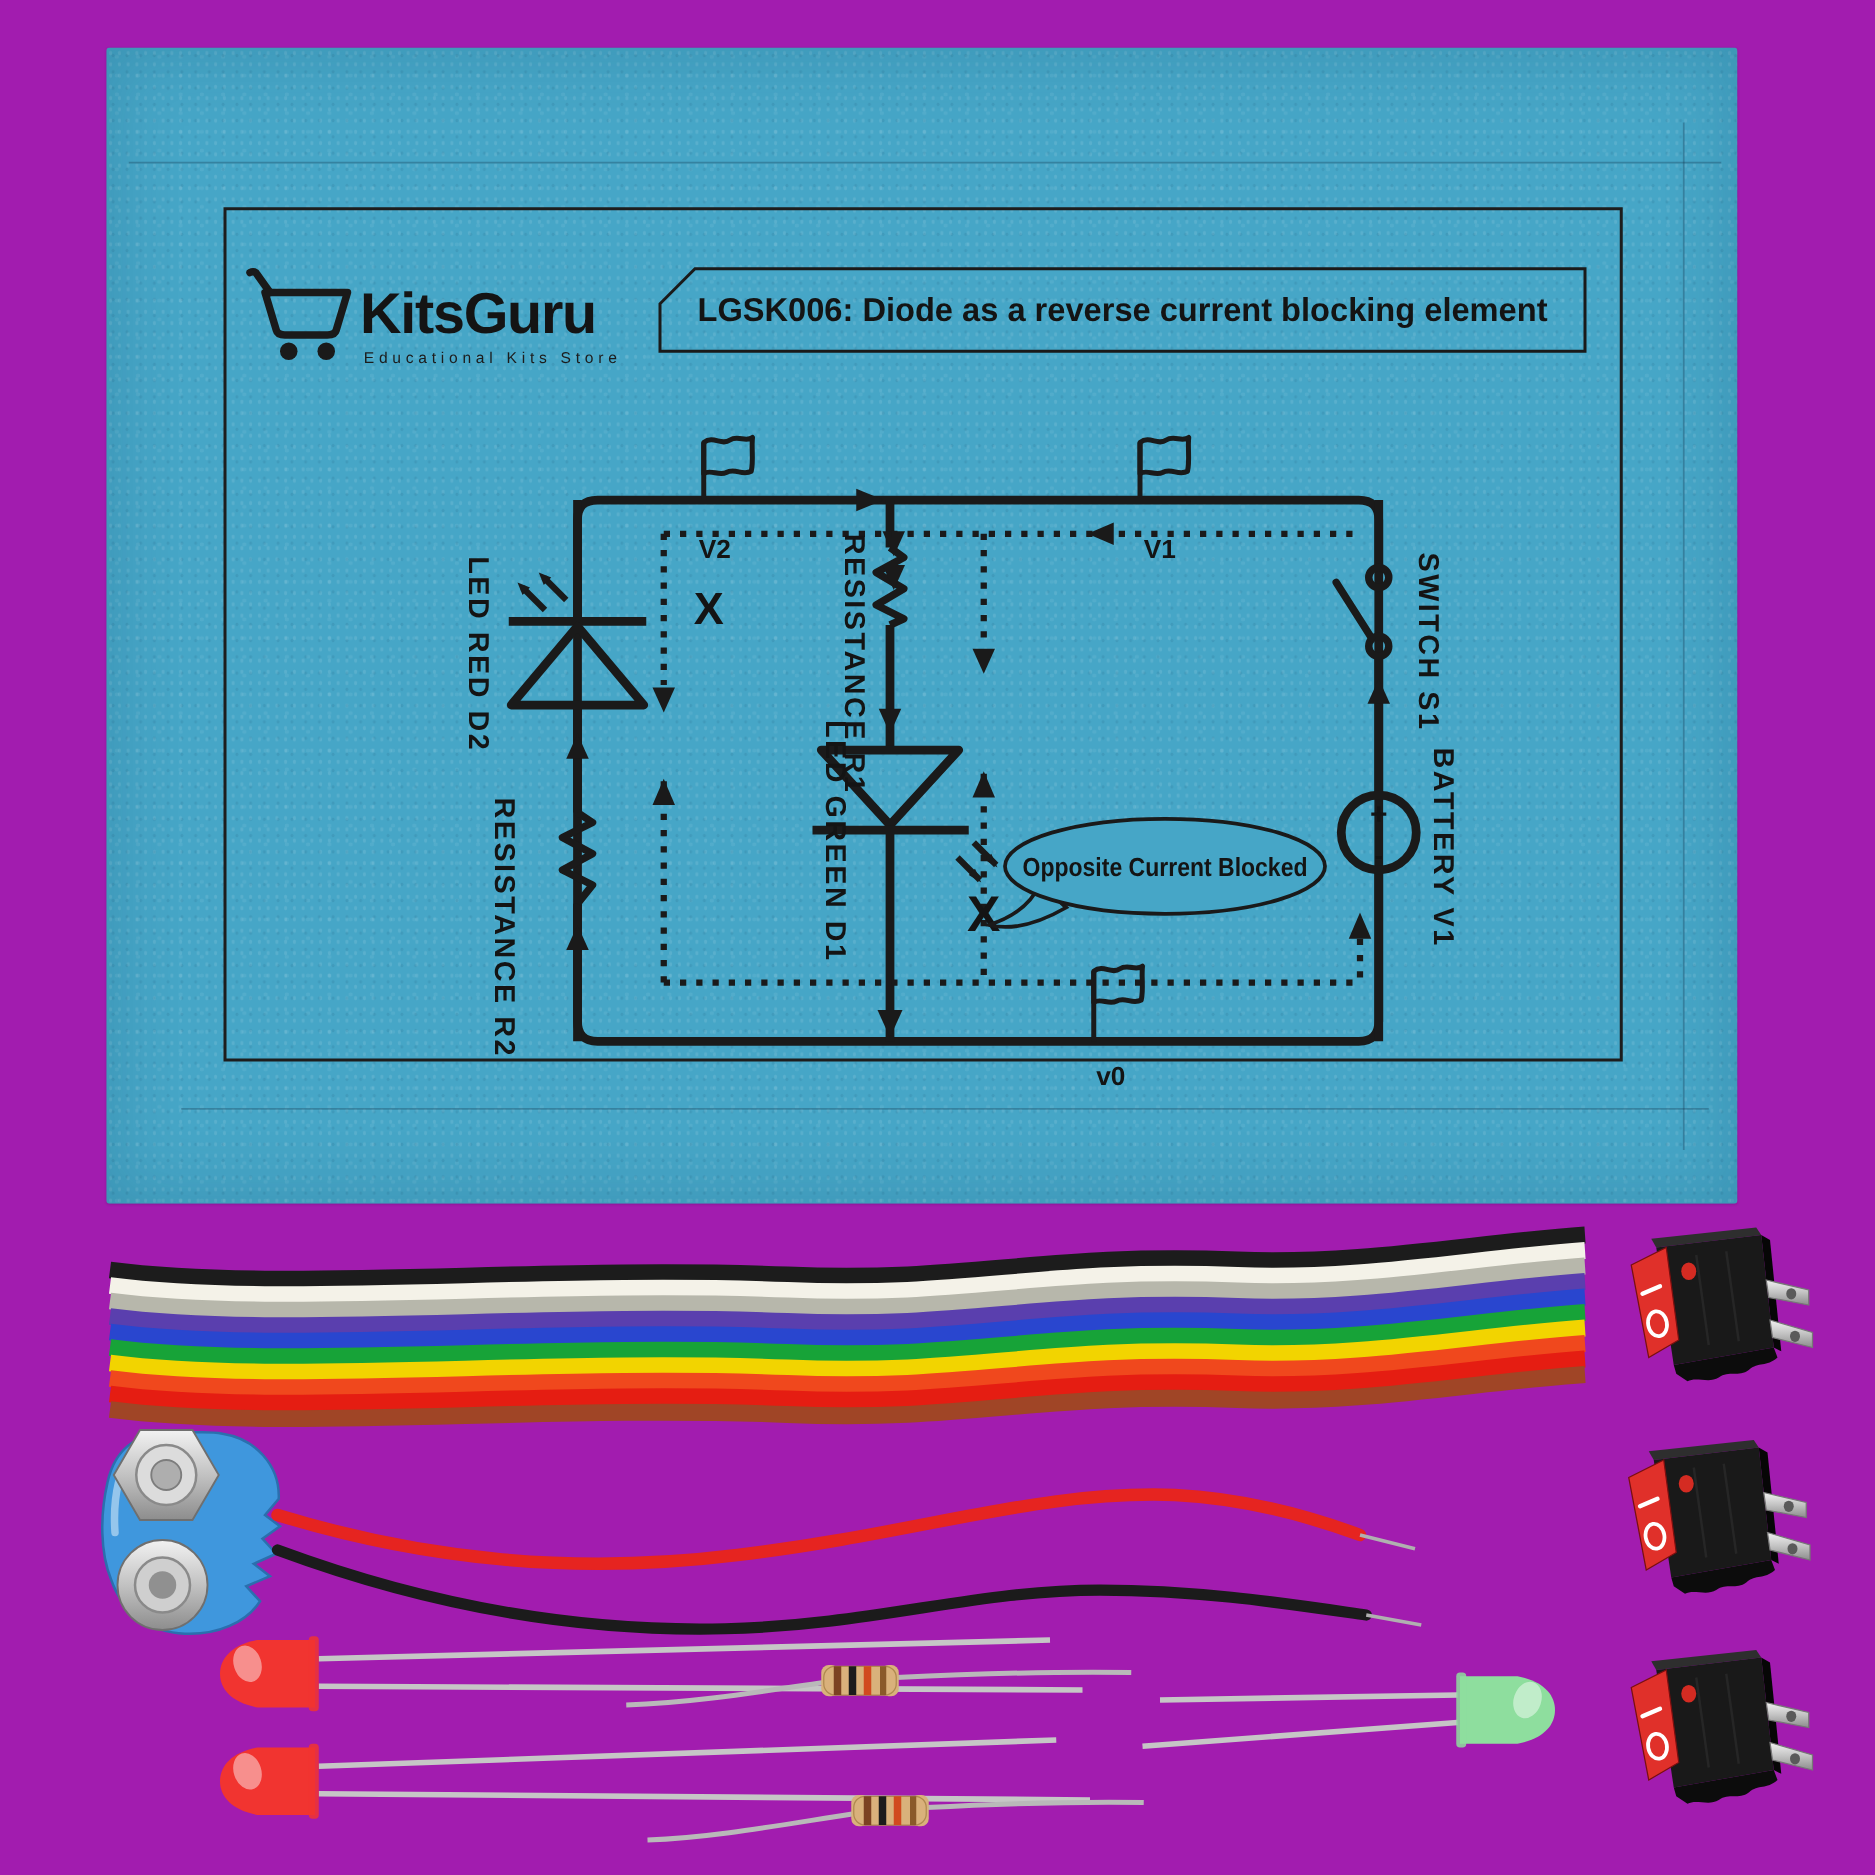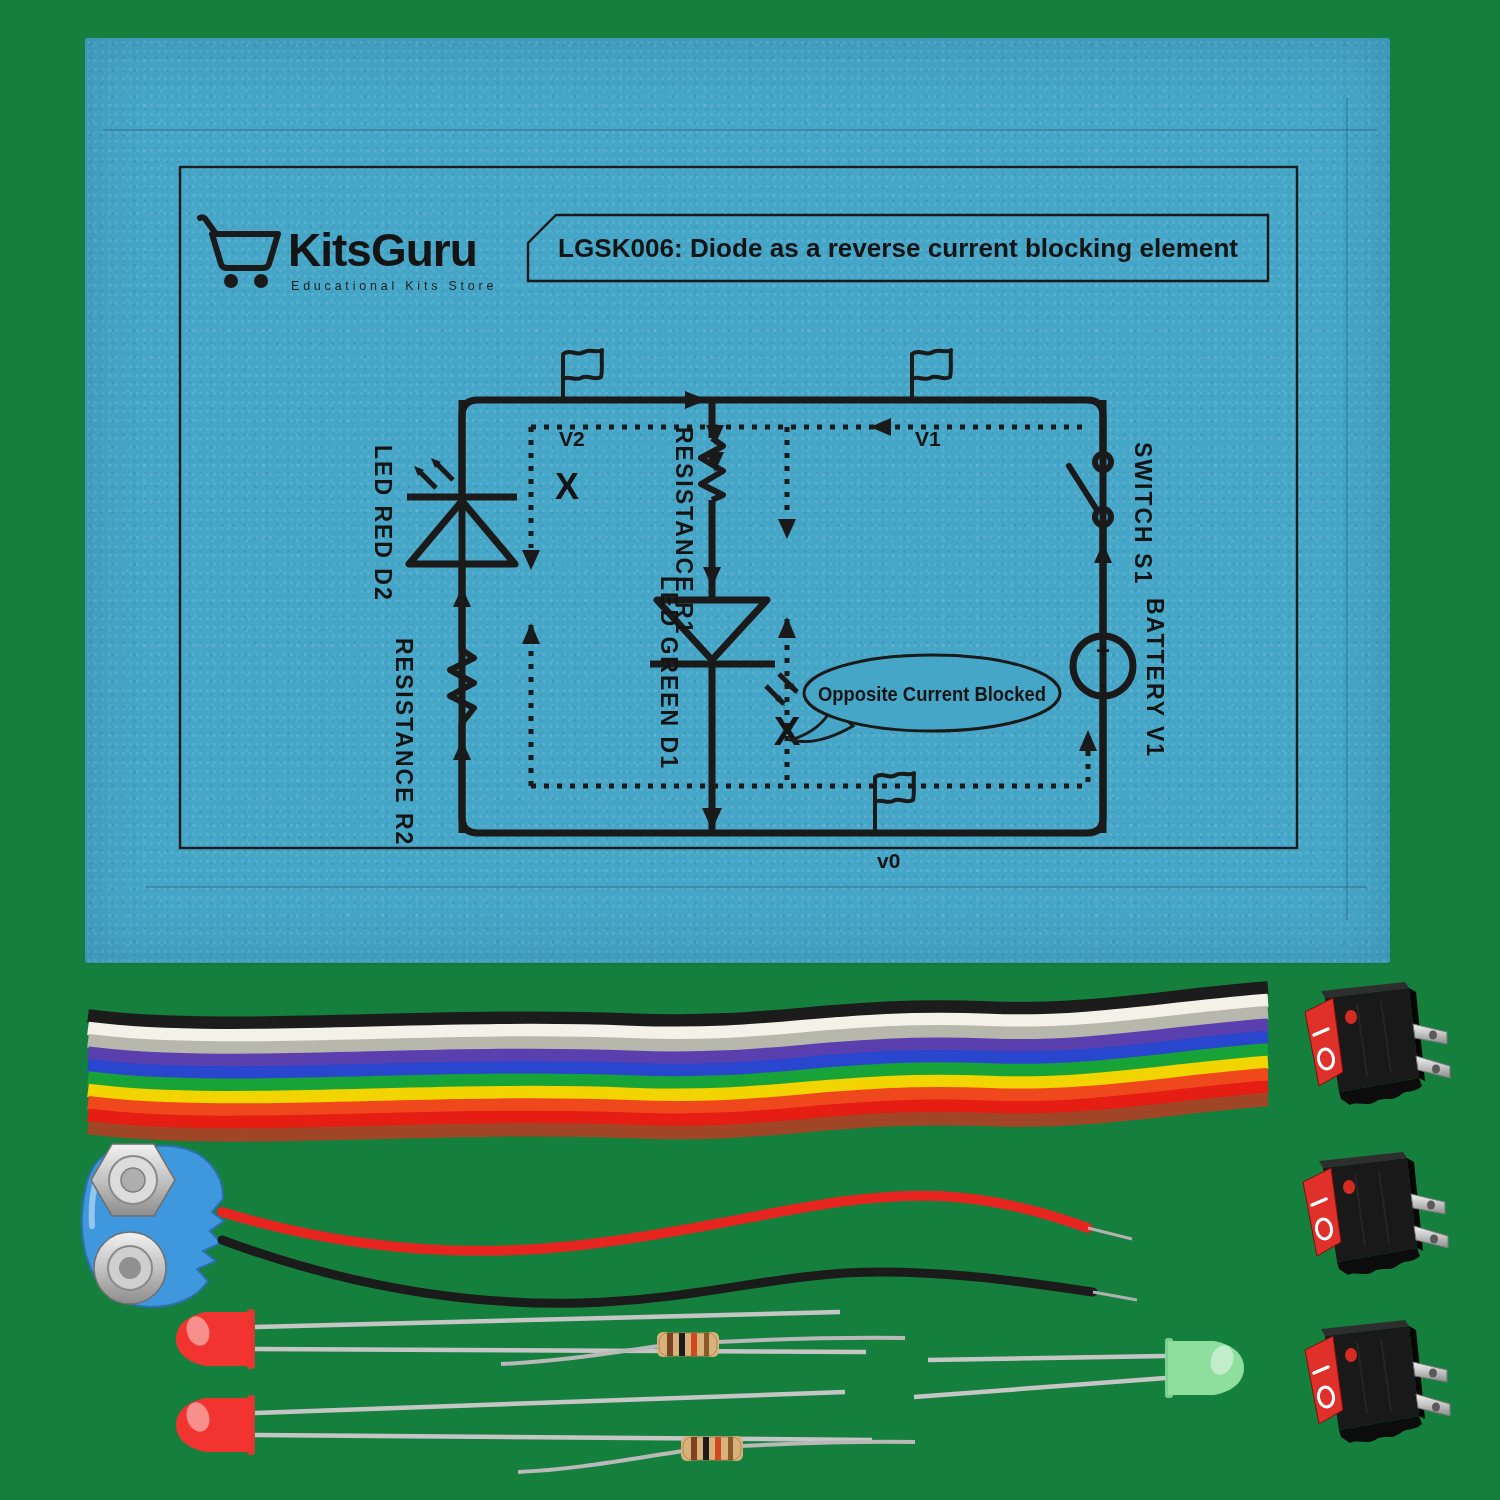--- a/index.html
+++ b/index.html
@@ -1,16 +1,16 @@
 <!DOCTYPE html>
 <html><head>
 <meta charset="utf-8">
 <style>
   html,body{margin:0;padding:0;background:#ffffff;}
-  .stage{position:relative;width:1500px;height:1500px;background:#15803d;overflow:hidden;
+  .stage{position:relative;width:1500px;height:1500px;background:#a21caf;overflow:hidden;
          font-family:"Liberation Sans", sans-serif;}
   .paper{position:absolute;left:85px;top:38px;width:1305px;height:925px;
          background-color:#46a6c7;
          background-image:
            radial-gradient(rgba(255,255,255,0.10) 1px, transparent 1.6px),
            radial-gradient(rgba(10,50,80,0.10) 1px, transparent 1.4px),
            radial-gradient(rgba(220,245,255,0.08) 1.5px, transparent 2px);
          background-size:7px 9px, 11px 13px, 17px 15px;
          box-shadow: inset 0 0 60px rgba(0,50,80,0.18), 0 1px 2px rgba(0,0,0,0.12);
          border-radius:3px;}

